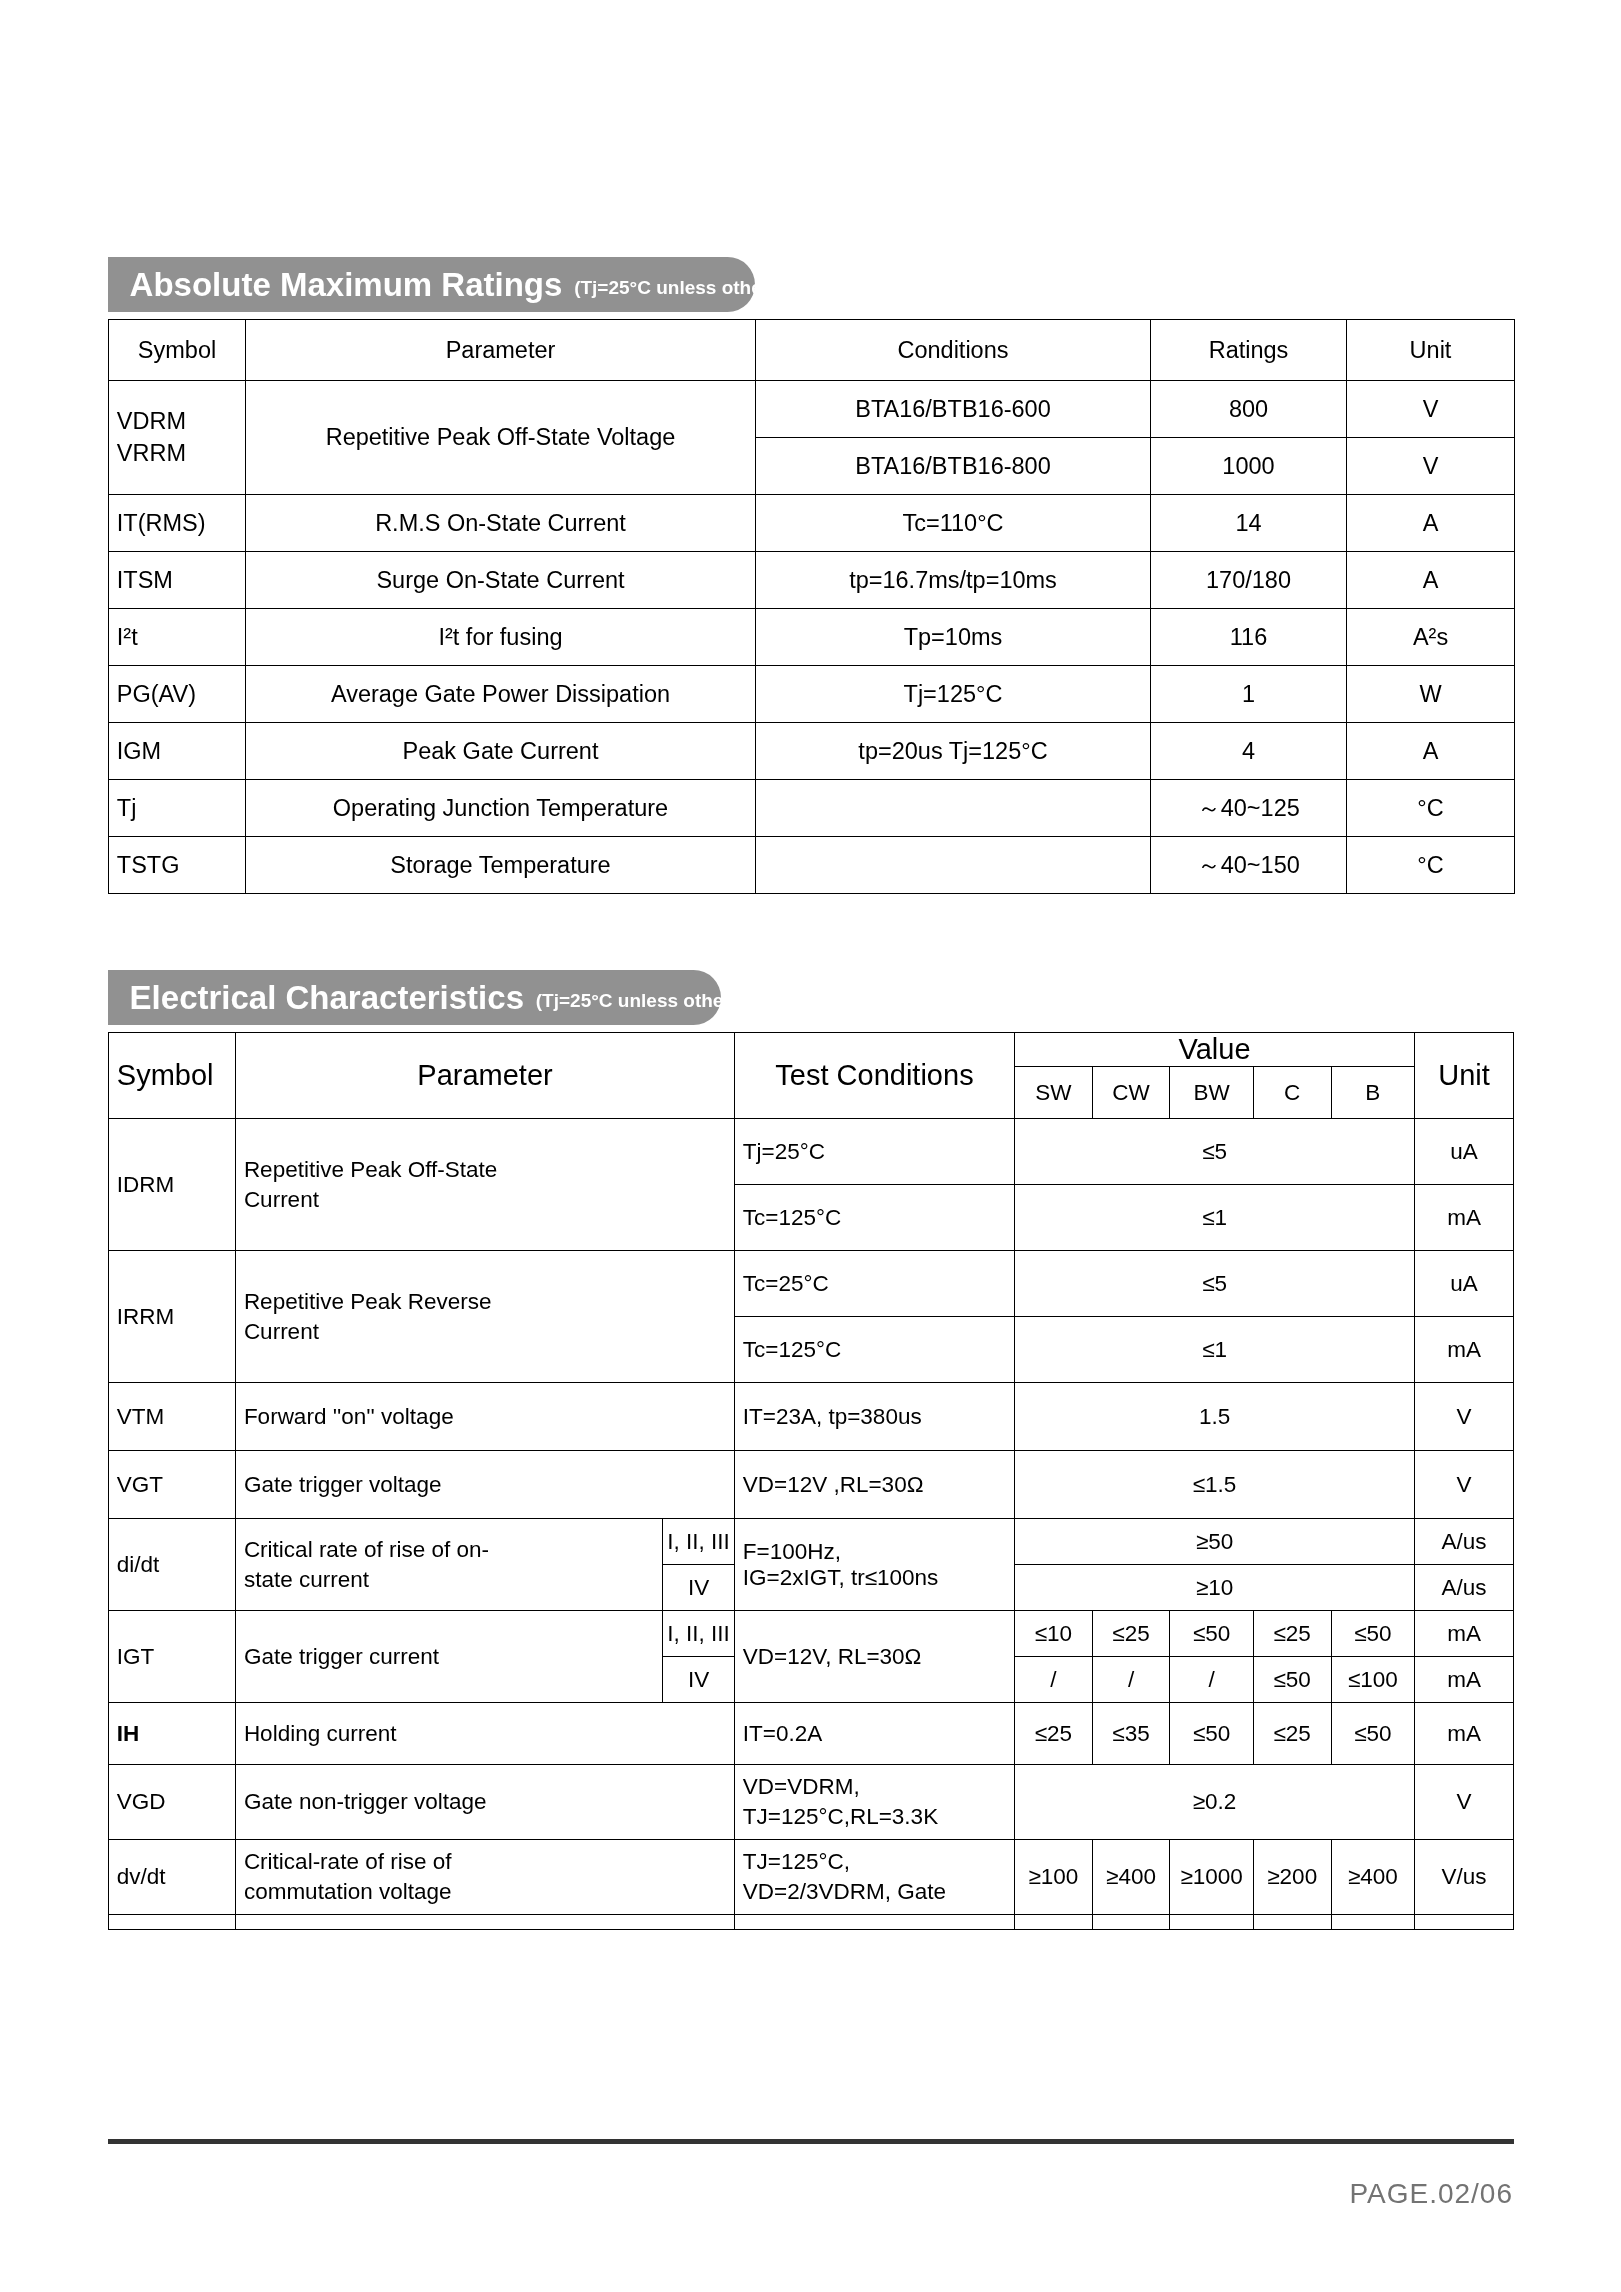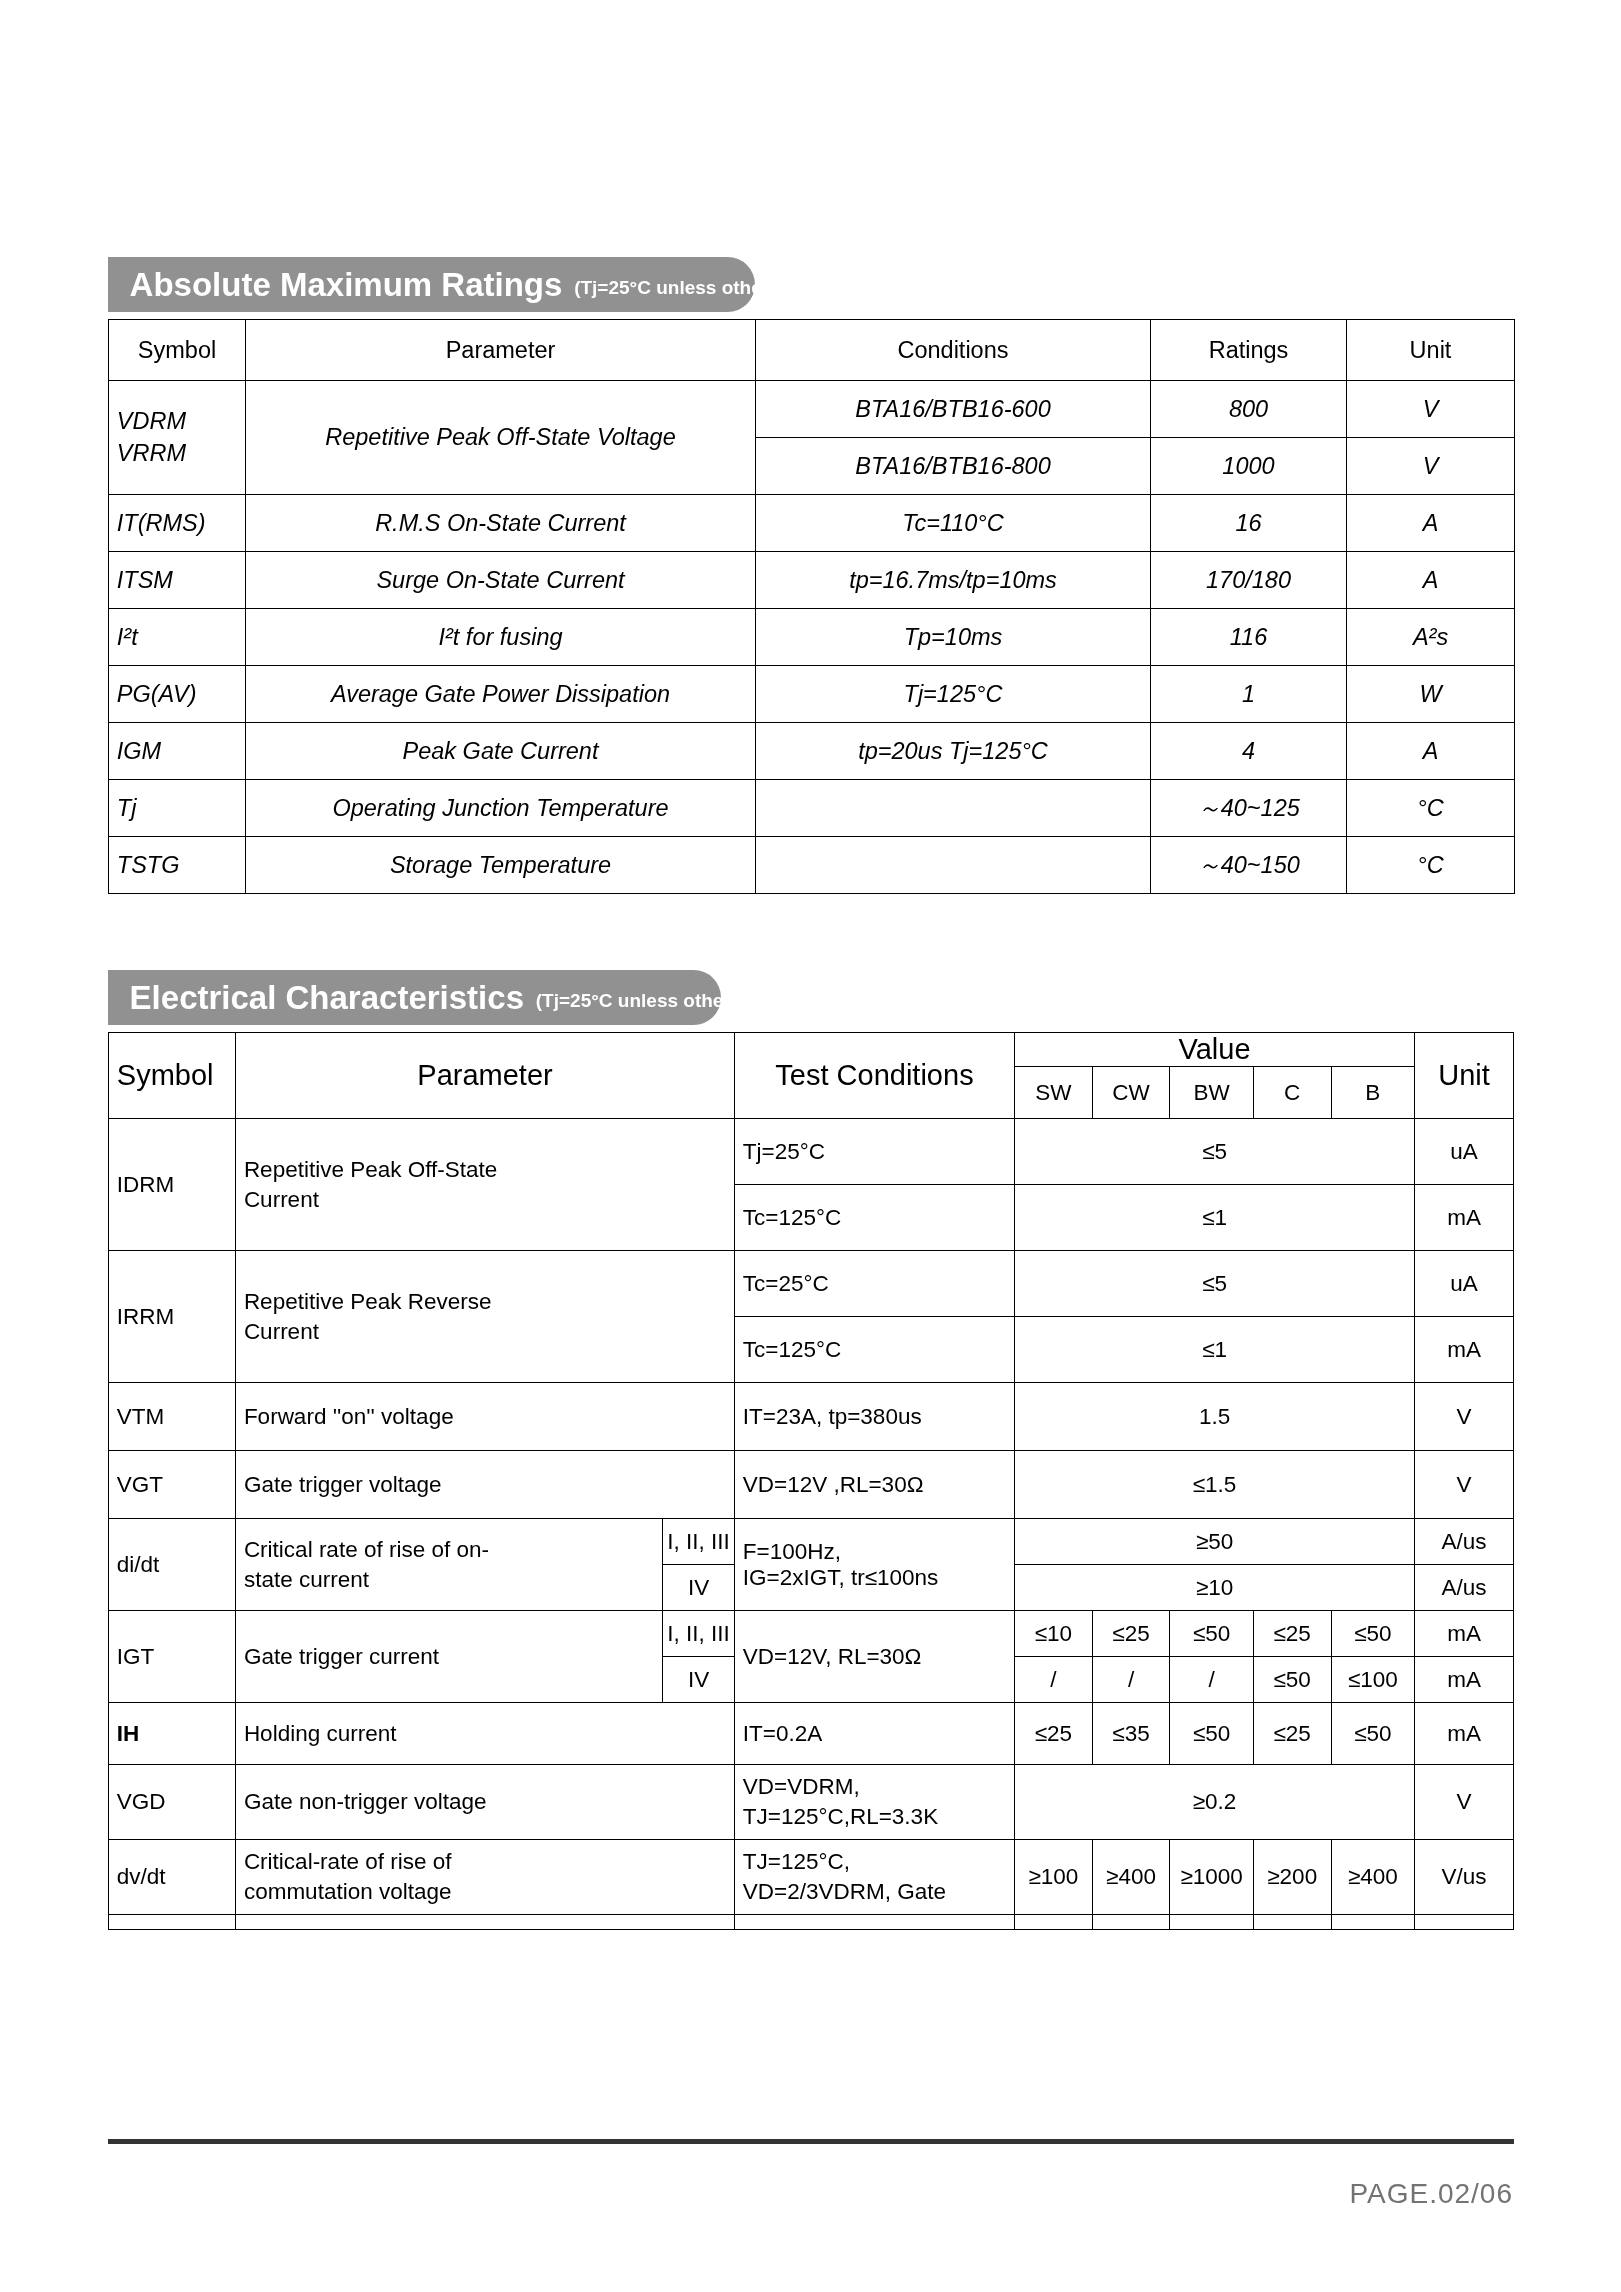--- a/index.html
+++ b/index.html
@@ -67,21 +67,21 @@
     vertical-align: middle;
     overflow: hidden;
   }
   .c  { text-align: center; }
   .l  { text-align: left; }
 
   
   #table-ratings { left: 108px; top: 319px; width: 1406px; }
   #table-ratings td, #table-ratings th { font-size: 23.5px; }
   #table-ratings .hdr { height: 61px; font-size: 25.5px; }
-  #table-ratings .bodyrow { height: 57px; font-style: italic; }
+  #table-ratings .bodyrow { height: 57px; }
 
   
   #table-electrical { left: 108px; top: 1032px; width: 1406px; }
   #table-electrical td, #table-electrical th { font-size: 22.5px; }
   #table-electrical .hdr-main { font-size: 29px; }
   .sub { font-size: 22.5px; }
   .tiny { font-size: 15.7px; letter-spacing: 0px; }
   .nowrapcell { white-space: nowrap; }
 
   .multiline { line-height: 1.32; }
@@ -149,21 +149,21 @@
       <tr class="bodyrow">
         <td class="c">BTA16/BTB16-800</td>
         <td class="c">1000</td>
         <td class="c">V</td>
       </tr>
 
       <tr class="bodyrow">
         <td class="l">IT(RMS)</td>
         <td class="c">R.M.S On-State Current</td>
         <td class="c">Tc=110°C</td>
-        <td class="c">16</td>
+        <td class="c">14</td>
         <td class="c">A</td>
       </tr>
 
       <tr class="bodyrow">
         <td class="l">ITSM</td>
         <td class="c">Surge On-State Current</td>
         <td class="c">tp=16.7ms/tp=10ms</td>
         <td class="c">170/180</td>
         <td class="c">A</td>
       </tr>

